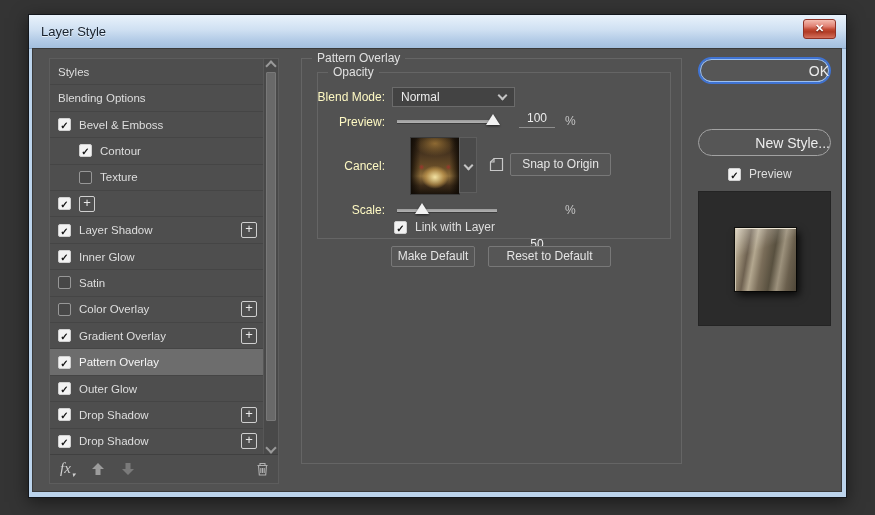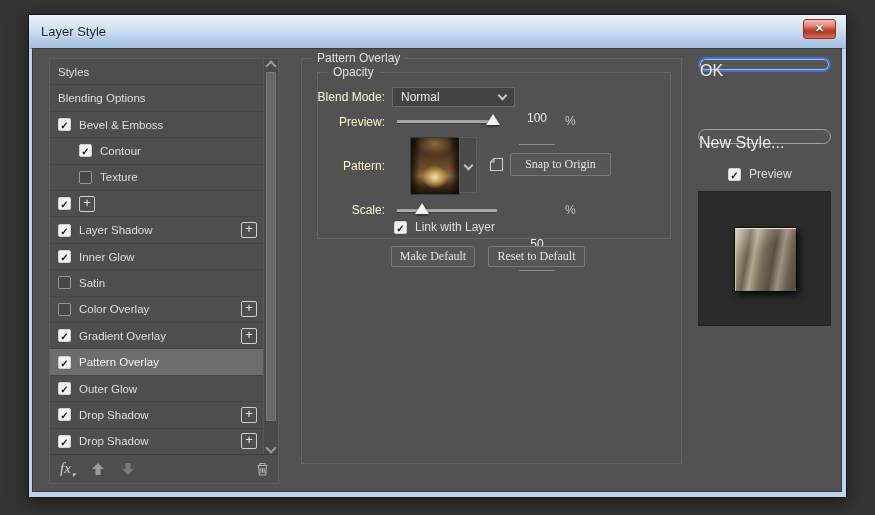--- a/index.html
+++ b/index.html
@@ -56,45 +56,45 @@
   .flabel{position:absolute;width:80px;text-align:right;font-size:12px;color:#fef9c3;}
   .dropdown{position:absolute;left:90px;top:28px;width:123px;height:20px;background:#434343;border:1px solid #6b6b6b;
             display:flex;align-items:center;justify-content:space-between;padding:0 8px;box-sizing:border-box;
             font-size:12px;color:#ececec;cursor:pointer;}
   .dropdown .chev{width:5px;height:5px;border-color:#c4c4c4;margin-top:-3px;}
   .slider{position:absolute;height:3px;width:100px;background:linear-gradient(180deg,#9b9b9b,#b3b3b3);
           border-bottom:1px solid #3b3b3b;cursor:pointer;}
   .handle{position:absolute;top:-6px;width:0;height:0;border-left:7px solid transparent;border-right:7px solid transparent;
           border-bottom:11px solid #f2f2f2;filter:drop-shadow(0 1px 1px rgba(0,0,0,.6));cursor:pointer;}
   .vfield{position:absolute;width:36px;border-bottom:1px solid #8d8d8d;font-size:12px;color:#ececec;
-          text-align:center;padding-bottom:19px;cursor:text;}
+          text-align:center;padding-bottom:2px;cursor:text;}
   .vunit{position:absolute;font-size:12px;color:#c3c3c3;}
   .pat-well{position:absolute;left:108px;top:78px;width:48px;height:56px;border:1px solid #3a3a3a;cursor:pointer;
     background:
       linear-gradient(90deg,rgba(14,9,4,.88) 0%,rgba(14,9,4,0) 20%,rgba(14,9,4,0) 80%,rgba(14,9,4,.88) 100%),
       radial-gradient(circle 3px at 22% 52%, #9c352c 0%, rgba(0,0,0,0) 100%),
       radial-gradient(circle 3px at 78% 52%, #9c352c 0%, rgba(0,0,0,0) 100%),
       radial-gradient(ellipse 38% 28% at 50% 70%, rgba(247,232,168,.95), rgba(208,164,84,.55) 50%, rgba(0,0,0,0) 74%),
       radial-gradient(ellipse 62% 32% at 50% 10%, rgba(158,118,56,.85), rgba(0,0,0,0) 70%),
       linear-gradient(180deg,#241a10 0%,#4a3620 30%,#6d5129 55%,#8f6f3c 68%,#3e2d1a 85%,#1c140c 100%);}
   .pat-drop{position:absolute;left:157px;top:78px;width:18px;height:56px;background:#4a4a4a;border:1px solid #5e5e5e;
             box-sizing:border-box;cursor:pointer;}
   .pat-drop .chev{position:absolute;left:5px;top:24px;border-color:#c4c4c4;width:5px;height:5px;}
   .newpat{position:absolute;left:186px;top:97px;width:17px;height:17px;cursor:pointer;line-height:0;}
   .btn{background:#565656;border:1px solid #787878;border-radius:2px;color:#e4e4e4;font-size:12px;
-       text-align:center;cursor:pointer;box-sizing:border-box;font-family:Liberation Serif, serif;}
+       text-align:center;cursor:pointer;box-sizing:border-box;font-family:Liberation Sans, sans-serif;}
   .snap{position:absolute;left:208px;top:94px;width:101px;height:23px;line-height:21px;}
   .ckrow{position:absolute;display:flex;align-items:center;font-size:12px;color:#dedede;cursor:pointer;}
   .mkdef{position:absolute;left:89px;top:187px;width:84px;height:21px;line-height:19px;}
-  .rsdef{position:absolute;left:186px;top:187px;width:97px;height:21px;line-height:19px;}
+  .rsdef{position:absolute;left:186px;top:187px;width:123px;height:21px;line-height:19px;}
 
   
   .rightcol{position:absolute;left:665px;top:8px;width:133px;height:430px;}
-  .pill{position:absolute;left:0;width:133px;height:15px;border-radius:14px;background:#565656;
-        border:1px solid #a2a2a2;color:#ececec;font-size:16px;text-align:left;line-height:26px;
+  .pill{position:absolute;left:0;width:133px;height:27px;border-radius:14px;background:#565656;
+        border:1px solid #a2a2a2;color:#ececec;font-size:14px;text-align:right;line-height:26px;
         cursor:pointer;box-sizing:border-box;}
   .pill.ok{border:2px solid #3f73d3;box-shadow:inset 0 0 0 1px #9cc0f0;line-height:24px;}
   .swatch{position:absolute;left:0;top:134px;width:133px;height:135px;background:#2b2b2b;border:1px solid #242424;box-sizing:border-box;}
   .wood{position:absolute;left:36px;top:36px;width:60px;height:62px;
         background:
           linear-gradient(160deg,rgba(255,255,255,.30),rgba(255,255,255,0) 35%),
           linear-gradient(100deg,#cdc1a9 0%,#9a8d76 12%,#6e6150 22%,#b3a78f 32%,#7a6d59 45%,#58503f 60%,#9c917c 72%,#6a5f4d 85%,#4e4638 100%);
         border-top:1px solid #ece5d4;border-left:1px solid #cfc6b2;
         box-shadow:3px 4px 8px rgba(0,0,0,.85),0 0 0 1px #11100d;}
 </style>
@@ -217,21 +217,21 @@
             <span class="chev down"></span>
           </div>
 
           <span class="flabel" style="left:3px;top:56px;">Preview:</span>
           <div class="slider" style="left:95px;top:61px;">
             <div class="handle" style="left:89px;"></div>
           </div>
           <span class="vfield" style="left:217px;top:52px;">100</span>
           <span class="vunit" style="left:263px;top:55px;">%</span>
 
-          <span class="flabel" style="left:3px;top:100px;">Pattern:</span>
+          <span class="flabel" style="left:3px;top:100px;">Cancel:</span>
           <div class="pat-well"></div>
           <div class="pat-drop">
             <span class="chev down"></span>
           </div>
           <span class="newpat">
             <svg width="17" height="17" viewBox="0 0 17 17">
               <path d="M6 2.5 H14.5 V14.5 H2.5 V6 Z" fill="none" stroke="#c8c8c8" stroke-width="1.2"></path>
               <path d="M6 2.5 V6 H2.5" fill="none" stroke="#c8c8c8" stroke-width="1.2"></path>
             </svg>
           </span>

